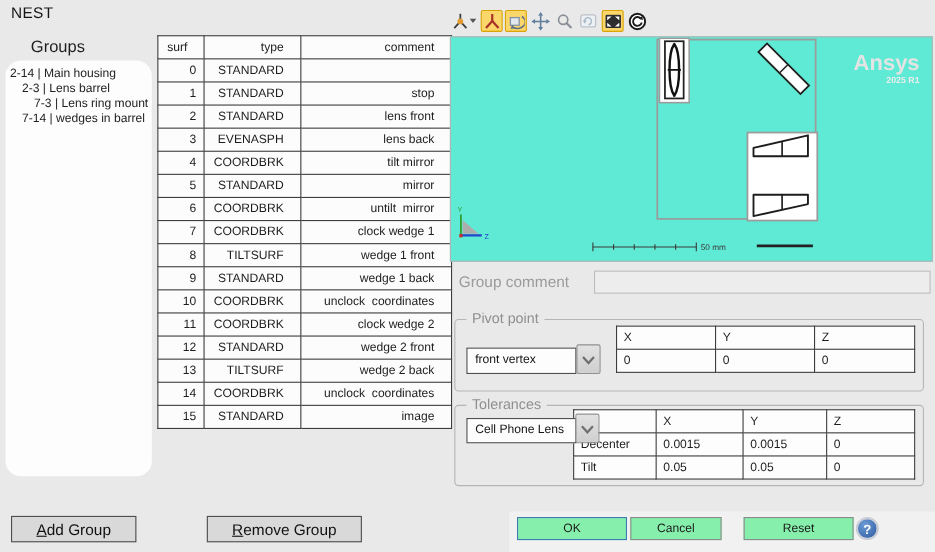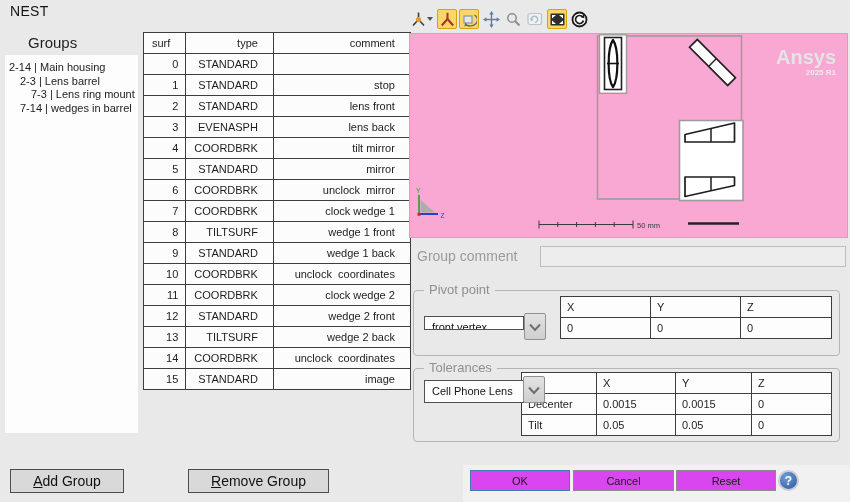--- a/index.html
+++ b/index.html
@@ -2,38 +2,38 @@
 <html><head>
 <meta charset="utf-8">
 <style>
   html,body{margin:0;padding:0;background:#e9e9e9;}
   .stage{position:relative;width:850px;height:502px;background:#e9e9e9;
          font-family:"Liberation Sans",sans-serif;color:#1c1c1c;overflow:hidden;}
   .abs{position:absolute;}
 
   .win-title{left:10px;top:3px;font-size:14px;font-weight:500;letter-spacing:.3px;color:#141414;}
   .groups-head{left:28px;top:34px;font-size:15px;color:#1f1f1f;}
-  .groups-box{left:5px;top:55px;width:133px;height:378px;background:#fdfdfd;padding-top:6px;box-sizing:border-box;}
+  .groups-box{left:5px;top:55px;width:133px;height:378px;background:#fdfdfd;padding-top:6px;box-sizing:border-box;border-radius:14px;}
   .gitem{font-size:11px;line-height:13.5px;color:#222;white-space:pre;cursor:default;}
   .ind0{padding-left:4px;}.ind1{padding-left:15px;}.ind2{padding-left:26px;}
 
   table.surface{left:143px;top:32px;border-collapse:collapse;background:#fcfcfc;
     border:1.5px solid #3d3d3d;table-layout:fixed;}
   table.surface th,table.surface td{border:1px solid #3d3d3d;font-size:11px;font-weight:400;
     height:20px;padding:0 15px 0 8px;text-align:right;white-space:pre;overflow:hidden;color:#1d1d1d;}
   table.surface td.c-surf{text-align:right;padding:0 7px 0 0;}
 
   .toolbar{left:409px;top:9px;display:flex;gap:2px;align-items:center;}
   .tool{width:20px;height:20px;display:inline-flex;align-items:center;justify-content:center;
         border:1px solid transparent;border-radius:2px;box-sizing:border-box;}
   .tool.sel{background:#fbd66b;border-color:#d9a400;}
   .caret{width:0;height:0;border-left:3.5px solid transparent;border-right:3.5px solid transparent;
          border-top:4px solid #555;margin-left:1px;}
 
-  .viewport{left:409px;top:33px;width:437px;height:203px;background:#f9a8d4;border:1px solid #b3b3b3;box-sizing:content-box;}
+  .viewport{left:409px;top:33px;width:437px;height:203px;background:#5eead4;border:1px solid #b3b3b3;box-sizing:content-box;}
 
   .gc-label{left:417px;top:248px;font-size:14px;color:#9b9b9b;}
   .gc-input{left:540px;top:246px;width:306px;height:21px;background:#ededed;border:1px solid #bdbdbd;
             box-sizing:border-box;font-family:"Liberation Sans",sans-serif;font-size:11px;padding:0 5px;}
 
   .frame{border:1px solid #b5b5b5;border-radius:4px;}
   .legend{position:absolute;top:-9px;left:10px;background:#e9e9e9;padding:0 5px;font-size:13px;color:#8f8f8f;white-space:nowrap;}
 
   table.mini{border-collapse:collapse;background:#fdfdfd;}
   table.mini td{border:1px solid #3d3d3d;font-size:11px;height:20px;padding:0 0 0 6px;
@@ -41,21 +41,21 @@
 
   .combo{background:#fdfdfd;border:1px solid #4f4f4f;font-size:11px;line-height:21px;
          padding-left:7px;box-sizing:border-box;color:#141414;white-space:nowrap;overflow:hidden;}
   .combo-btn{background:linear-gradient(#e2e2e2,#cfcfcf);border:1px solid #909090;border-radius:2px;
          display:flex;align-items:center;justify-content:center;box-sizing:border-box;}
 
   .gbtn{background:#d9d9d9;border:1px solid #4d4d4d;font-size:14px;color:#111;
         display:flex;align-items:center;justify-content:center;box-sizing:border-box;cursor:default;}
   .u{text-decoration:underline;}
   .footer{left:463px;top:465px;width:387px;height:37px;background:#f1f1f1;}
-  .fbtn{top:470px;height:21px;background:#d946ef;border:1px solid #8a8a8a;font-size:11px;color:#1a1a1a;
+  .fbtn{top:470px;height:21px;background:#86efac;border:1px solid #8a8a8a;font-size:11px;color:#1a1a1a;
         display:flex;align-items:center;justify-content:center;box-sizing:border-box;cursor:default;}
   .fbtn.ok{border-color:#3f7cb6;}
   .help{left:778px;top:470px;width:21px;height:21px;border-radius:50%;box-sizing:border-box;
         background:radial-gradient(circle at 35% 30%,#6d9bd6,#2d5a9e);border:2px solid #c9ced6;
         color:#fff;font-weight:bold;font-size:12px;display:flex;align-items:center;justify-content:center;}
 </style>
 </head>
 <body>
 
 <div class="stage">
@@ -117,21 +117,21 @@
 
         <tr>
           <td class="c-surf">5</td>
           <td>STANDARD</td>
           <td>mirror</td>
         </tr>
 
         <tr>
           <td class="c-surf">6</td>
           <td>COORDBRK</td>
-          <td>unclock  mirror</td>
+          <td>untilt  mirror</td>
         </tr>
 
         <tr>
           <td class="c-surf">7</td>
           <td>COORDBRK</td>
           <td>clock wedge 1</td>
         </tr>
 
         <tr>
           <td class="c-surf">8</td>
@@ -299,21 +299,21 @@
       <line x1="278" y1="189.5" x2="329" y2="189.5" stroke="#222222" stroke-width="2.4"></line>
     </svg>
   </div>
 
   <div class="abs gc-label">Group comment</div>
   <input class="abs gc-input" type="text" value="" style="">
 
   <div class="abs frame" style="left:413px;top:290px;width:425px;height:64px;">
     <span class="legend">Pivot point</span>
   </div>
-  <div class="abs combo" style="left:424px;top:316px;width:100px;height:14px;">front vertex</div>
+  <div class="abs combo" style="left:424px;top:316px;width:100px;height:24px;">front vertex</div>
   <div class="abs combo-btn" style="left:524px;top:313px;width:22px;height:27px;">
     <svg width="14" height="10" viewBox="0 0 14 10">
       <polyline points="2,2.5 7,8 12,2.5" fill="none" stroke="#6f6f6f" stroke-width="2"></polyline>
     </svg>
   </div>
   <table class="abs mini" style="left:560px;top:296px;">
     <colgroup>
         <col style="width:90px">
         <col style="width:90px">
         <col style="width:91px">
@@ -372,19 +372,19 @@
 
   <div class="abs gbtn" style="left:10px;top:469px;width:114px;height:24px;">
     <span><span class="u">A</span><span>dd Group</span></span>
   </div>
   <div class="abs gbtn" style="left:188px;top:469px;width:141px;height:24px;">
     <span><span class="u">R</span><span>emove Group</span></span>
   </div>
 
   <div class="abs footer"></div>
   <div class="abs fbtn ok" style="left:470px;width:100px;">OK</div>
-  <div class="abs fbtn" style="left:573px;width:101px;">Cancel</div>
+  <div class="abs fbtn" style="left:573px;width:83px;">Cancel</div>
   <div class="abs fbtn" style="left:676px;width:100px;">Reset</div>
   <div class="abs help">
       <span>?</span>
     </div>
 
 </div>
 
 </body></html>

